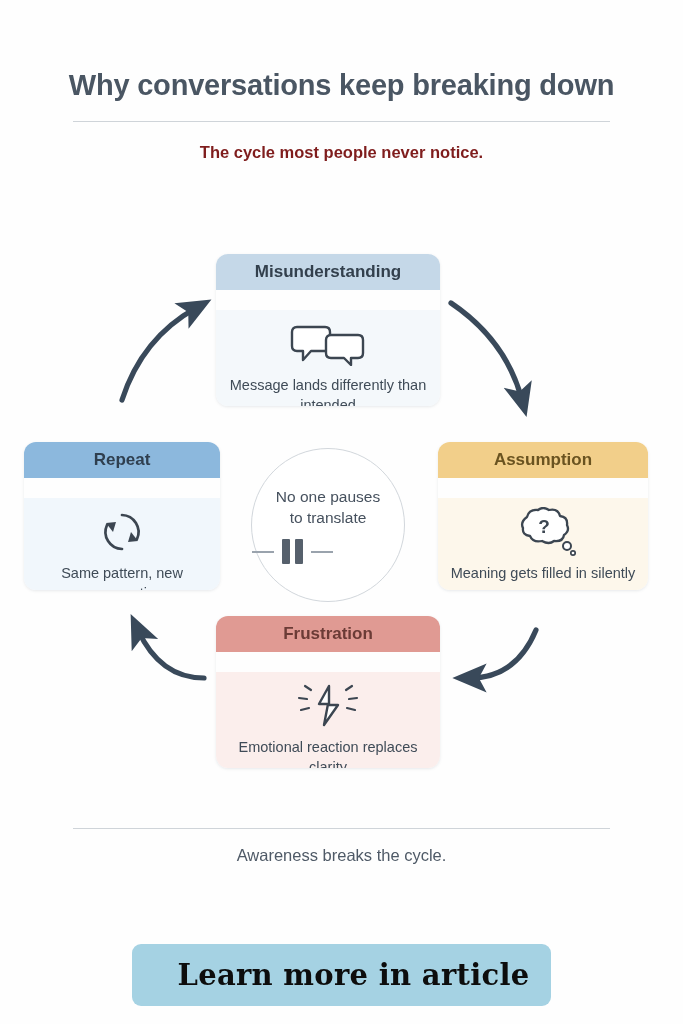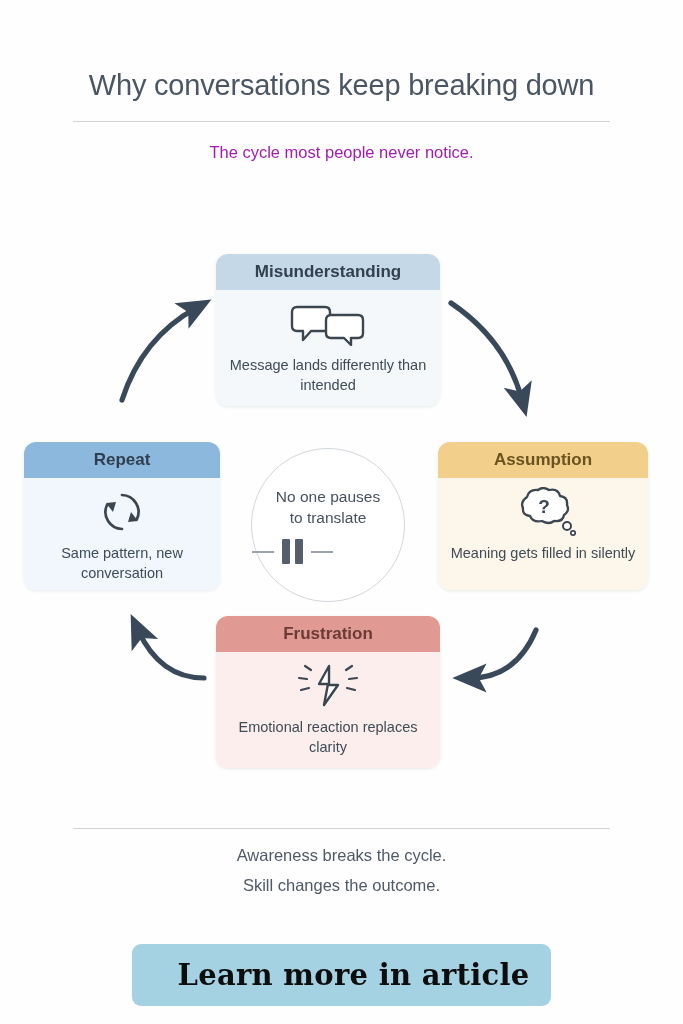--- a/index.html
+++ b/index.html
@@ -23,36 +23,36 @@
   
   .header {
     position: absolute;
     top: 70px;
     left: 0;
     width: 683px;
     text-align: center;
   }
   .title {
     font-size: 29px;
-    font-weight: normal;
+    font-weight: bold;
     color: #4a5663;
     letter-spacing: -0.2px;
     line-height: 1.1;
   }
   .title-rule {
     width: 537px;
     height: 1px;
     background: #cfd4d9;
     margin: 19px auto 0 auto;
   }
   .subtitle {
     margin-top: 21px;
     font-size: 16.5px;
-    color: #a21caf;
-    font-weight: 400;
+    color: #7f1d1d;
+    font-weight: 700;
   }
 
   
   .diagram {
     position: absolute;
     top: 230px;
     left: 0;
     width: 683px;
     height: 560px;
   }
@@ -66,20 +66,21 @@
   .card-head {
     height: 36px;
     line-height: 36px;
     text-align: center;
     font-size: 17px;
     font-weight: bold;
   }
   .card-body {
     text-align: center;
     padding: 9px 10px 13px 10px;
+    margin-top: 20px;
   }
   .card-icon {
     height: 50px;
     display: flex;
     align-items: center;
     justify-content: center;
   }
   .card-desc {
     margin-top: 7px;
     font-size: 14.5px;
@@ -289,20 +290,19 @@
         </span>
         <span class="pause-dash"></span>
       </div>
     </div>
 
   </div>
 
   <div class="footer">
     <div class="footer-rule"></div>
     <div class="footer-line">Awareness breaks the cycle.</div>
-    <div class="footer-line second">Skill changes the outcome.</div>
   </div>
 
   <button class="cta">
     <span class="cta-label">Learn more in article</span>
   </button>
 
 </div>
 
 </body></html>

